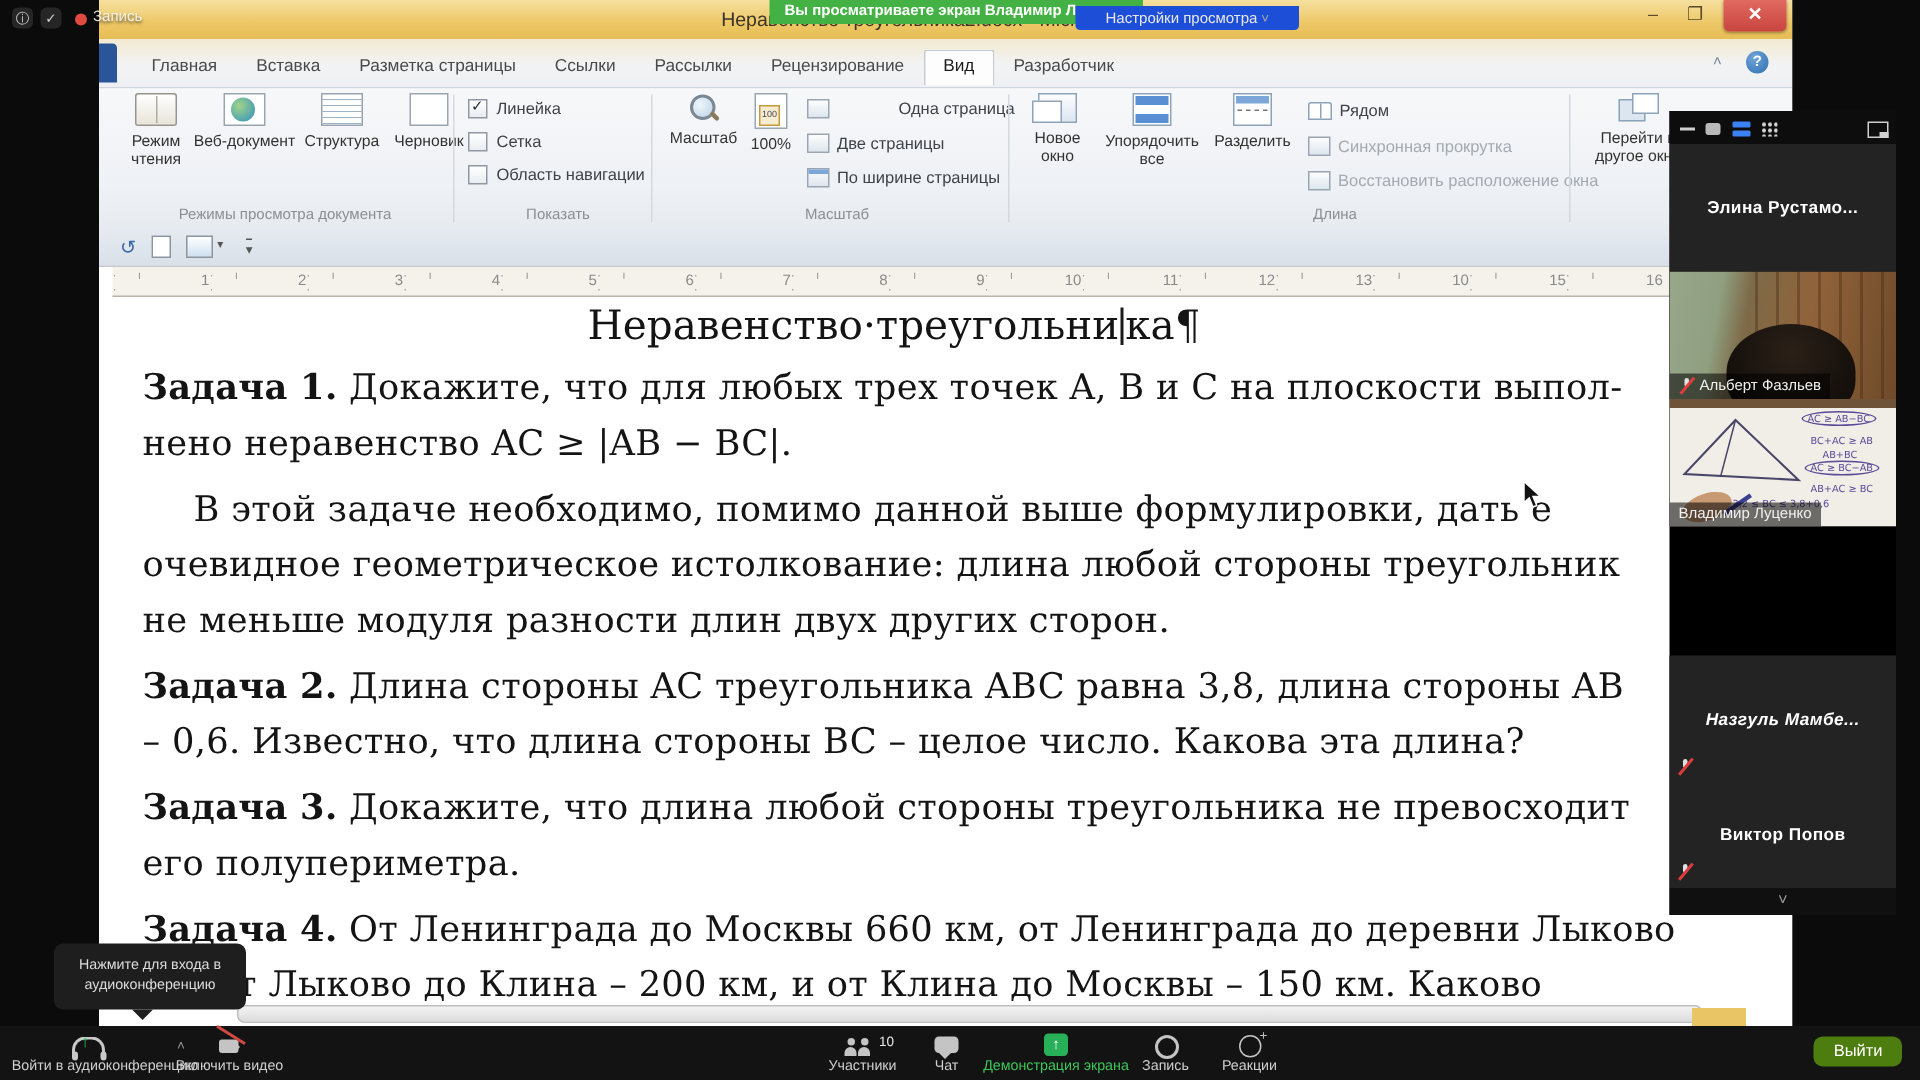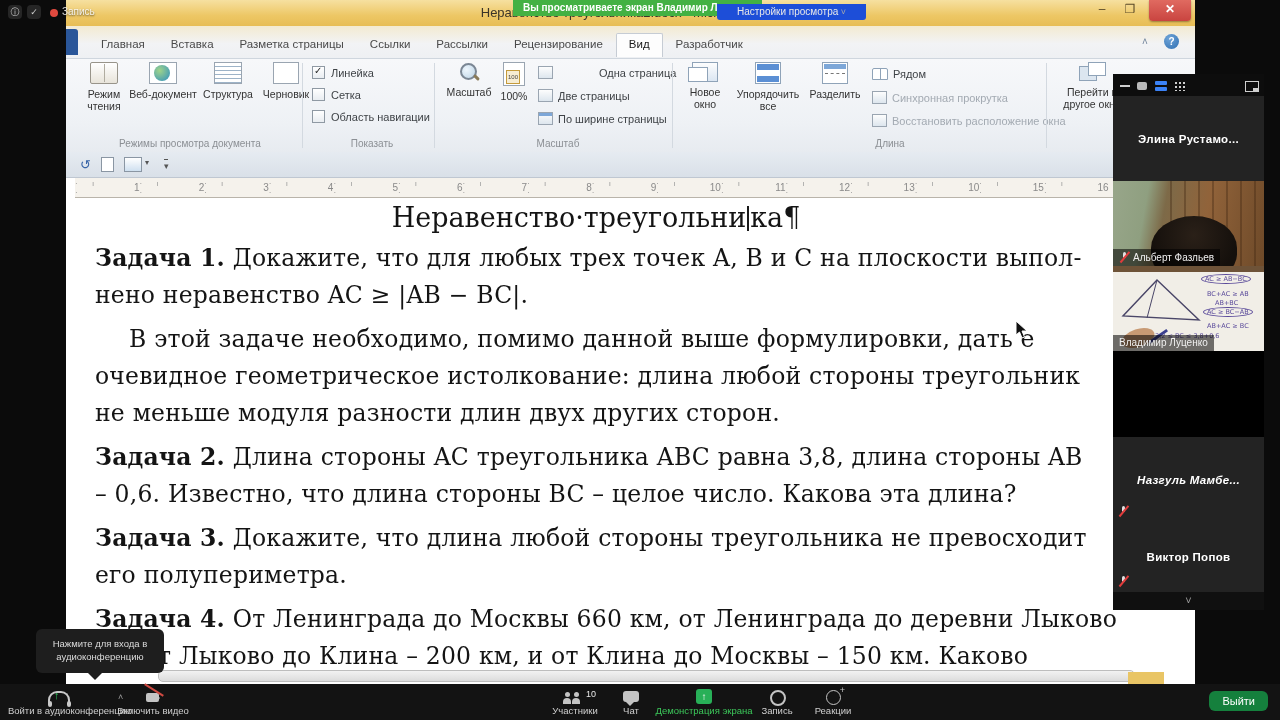--- a/index.html
+++ b/index.html
@@ -187,21 +187,21 @@
   .person::before{content:"";position:absolute;top:-6px;left:1.5px;width:5px;height:5px;border-radius:50%;background:#c4c4c4;}
   .badge-count{position:absolute;font-size:9px;color:#e8e8e8;}
   .ic-chat{position:absolute;width:16px;height:11px;background:#c4c4c4;border-radius:3px;}
   .ic-chat::after{content:"";position:absolute;left:3px;bottom:-4px;border:4px solid transparent;border-top-color:#c4c4c4;border-bottom:none;}
   .ic-share{position:absolute;width:16px;height:15px;background:#28b058;border-radius:3px;color:#fff;
     font-size:10px;font-weight:bold;text-align:center;line-height:15px;}
   .ic-share::before{content:"↑";}
   .ic-rec{position:absolute;width:12px;height:12px;border:2px solid #c4c4c4;border-radius:50%;}
   .ic-react{position:absolute;width:13px;height:13px;border:1.5px solid #c4c4c4;border-radius:50%;}
   .ic-react::after{content:"+";position:absolute;right:-5px;top:-6px;font-size:9px;color:#c4c4c4;}
-  .leave-btn{position:absolute;right:12px;top:7px;background:#15803d;color:#fff;font-size:11px;
+  .leave-btn{position:absolute;right:12px;top:7px;background:#4d7c0f;color:#fff;font-size:11px;
     padding:4px 13px;border-radius:6px;}
   .ic-headset{position:absolute;width:18px;height:11px;border:2.5px solid #c9c9c9;border-bottom:none;border-radius:9px 9px 0 0;}
   .ic-headset::before{content:"";position:absolute;left:-2.5px;top:8px;width:4px;height:6px;background:#c9c9c9;border-radius:2px;}
   .ic-headset::after{content:"";position:absolute;right:-2.5px;top:8px;width:4px;height:6px;background:#c9c9c9;border-radius:2px;}
   .headset-arrow{position:absolute;font-size:11px;font-weight:bold;color:#2ecc5e;}
   .audio-chevron{position:absolute;color:#9a9a9a;font-size:9px;}
   .audio-chevron::before{content:"˄";}
   .ic-cam{position:absolute;width:13px;height:9px;background:#c4c4c4;border-radius:2px;}
   .ic-cam::before{content:"";position:absolute;right:-5px;top:1px;border:4px solid transparent;border-left-color:#c4c4c4;}
   .ic-cam::after{content:"";position:absolute;left:-3px;top:-4px;width:22px;height:2px;background:#d04a42;transform:rotate(32deg);}

